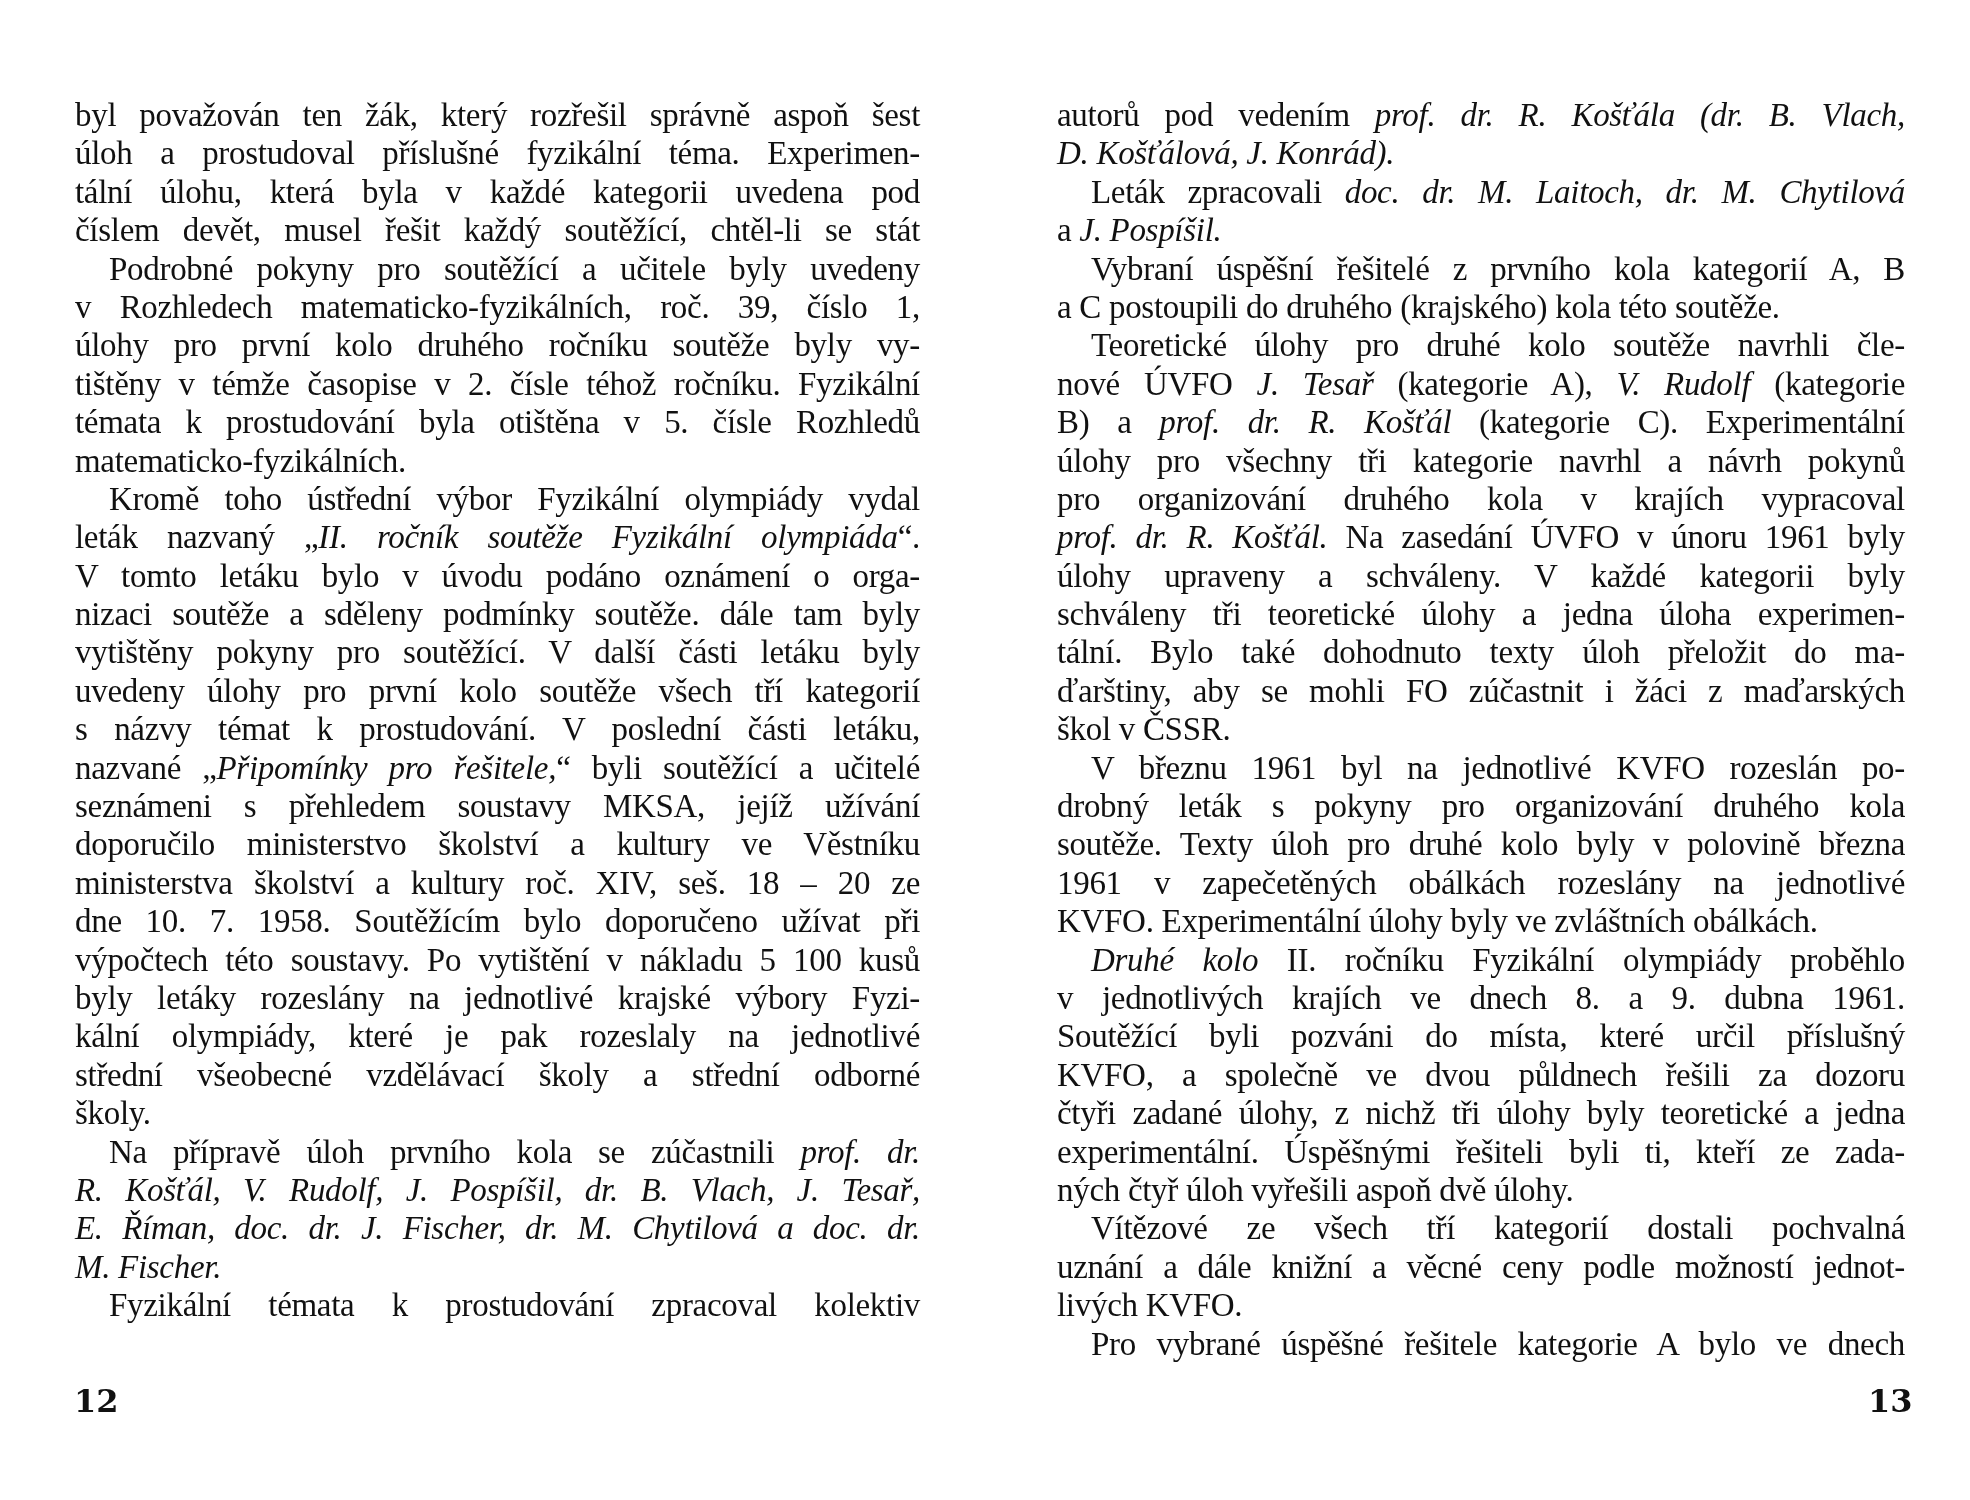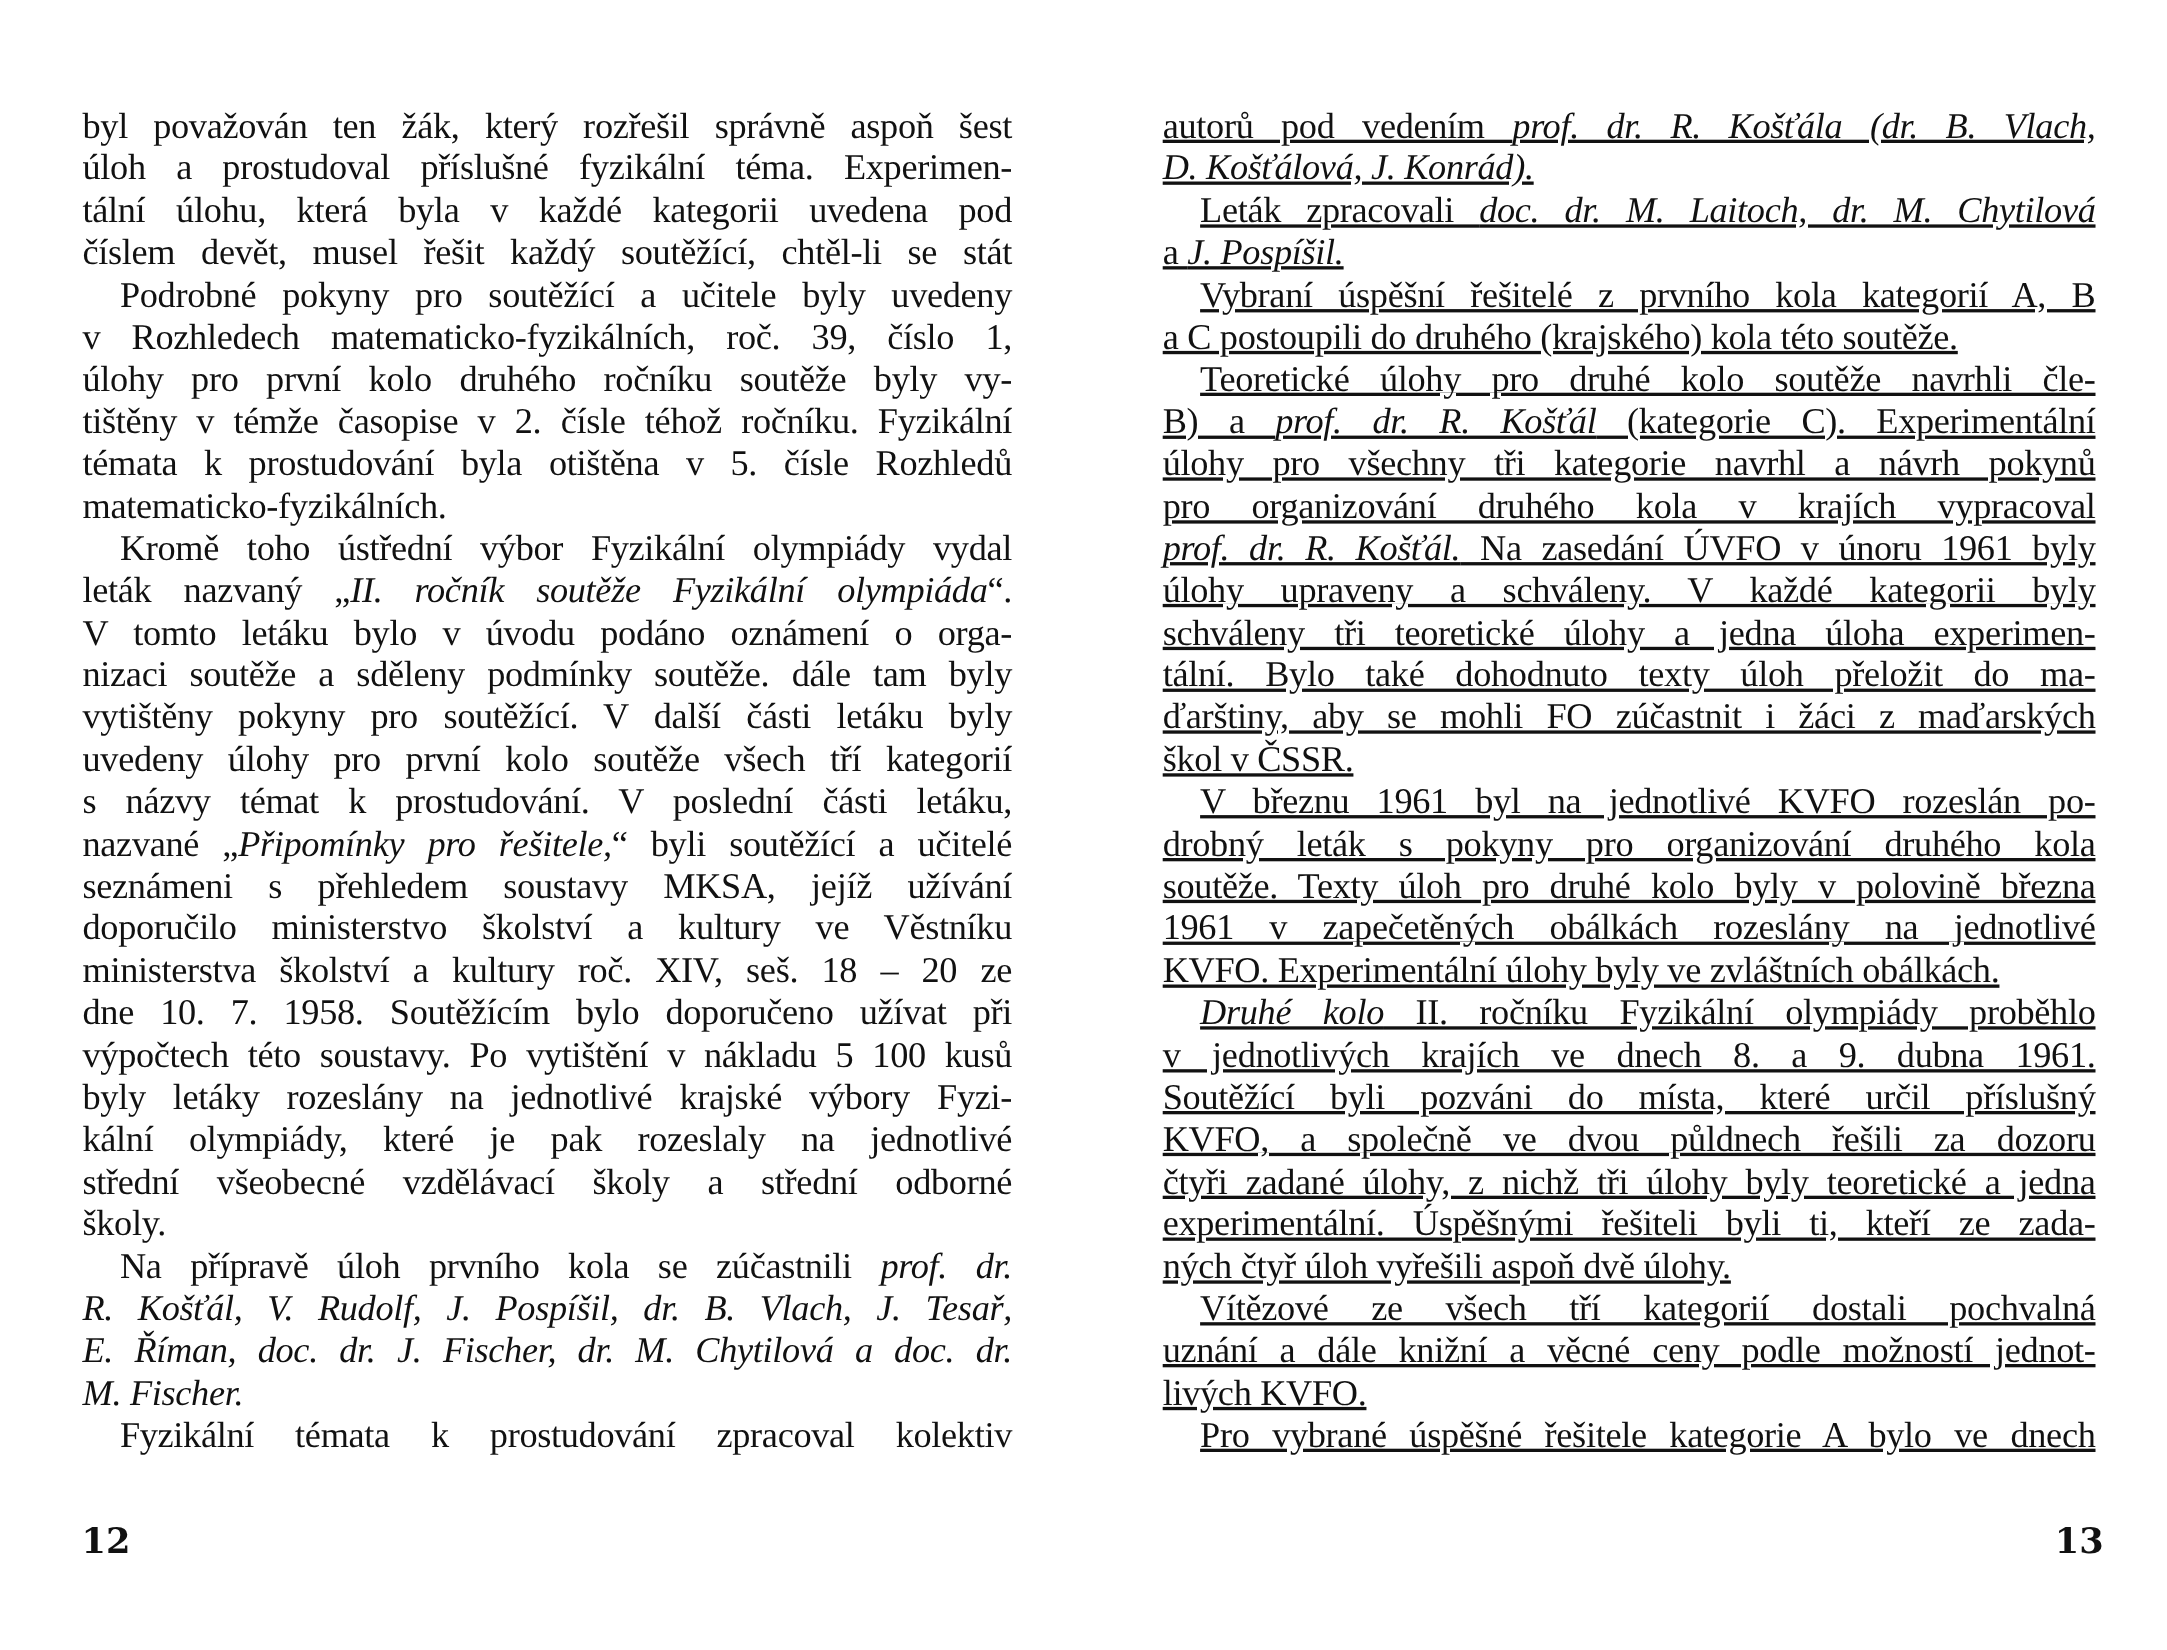--- a/index.html
+++ b/index.html
@@ -28,21 +28,21 @@
   .page-right { left: 985px; width: 985px; }
 
   .column {
     position: absolute;
     top: 96px;
     font-size: 33px;
     line-height: 38.4px;
     letter-spacing: -0.3px;
   }
   .page-left .column { left: 75px; width: 845px; }
-  .page-right .column { left: 72px; width: 848px; text-decoration: underline; }
+  .page-right .column { left: 72px; width: 848px; }
 
   .line {
     display: block;
     white-space: nowrap;
     height: 38.4px;
     text-align: justify;
     text-align-last: justify;
     overflow: visible;
   }
   .line.last {
@@ -107,20 +107,21 @@
   </div>
   <div class="page page-right">
     <div class="column">
         <span class="line"><span>autorů pod vedením </span><span class="seg-italic">prof. dr. R. Košťála (dr. B. Vlach,</span></span>
         <span class="line last"><span class="seg-italic">D. Košťálová, J. Konrád).</span></span>
         <span class="line indent"><span>Leták zpracovali </span><span class="seg-italic">doc. dr. M. Laitoch, dr. M. Chytilová</span></span>
         <span class="line last"><span>a </span><span class="seg-italic">J. Pospíšil.</span></span>
         <span class="line indent"><span>Vybraní úspěšní řešitelé z prvního kola kategorií A, B</span></span>
         <span class="line last"><span>a C postoupili do druhého (krajského) kola této soutěže.</span></span>
         <span class="line indent"><span>Teoretické úlohy pro druhé kolo soutěže navrhli čle-</span></span>
+        <span class="line"><span>nové ÚVFO </span><span class="seg-italic">J. Tesař</span><span> (kategorie A), </span><span class="seg-italic">V. Rudolf</span><span> (kategorie</span></span>
         <span class="line"><span>B) a </span><span class="seg-italic">prof. dr. R. Košťál</span><span> (kategorie C). Experimentální</span></span>
         <span class="line"><span>úlohy pro všechny tři kategorie navrhl a návrh pokynů</span></span>
         <span class="line"><span>pro organizování druhého kola v krajích vypracoval</span></span>
         <span class="line"><span class="seg-italic">prof. dr. R. Košťál.</span><span> Na zasedání ÚVFO v únoru 1961 byly</span></span>
         <span class="line"><span>úlohy upraveny a schváleny. V každé kategorii byly</span></span>
         <span class="line"><span>schváleny tři teoretické úlohy a jedna úloha experimen-</span></span>
         <span class="line"><span>tální. Bylo také dohodnuto texty úloh přeložit do ma-</span></span>
         <span class="line"><span>ďarštiny, aby se mohli FO zúčastnit i žáci z maďarských</span></span>
         <span class="line last"><span>škol v ČSSR.</span></span>
         <span class="line indent"><span>V březnu 1961 byl na jednotlivé KVFO rozeslán po-</span></span>

